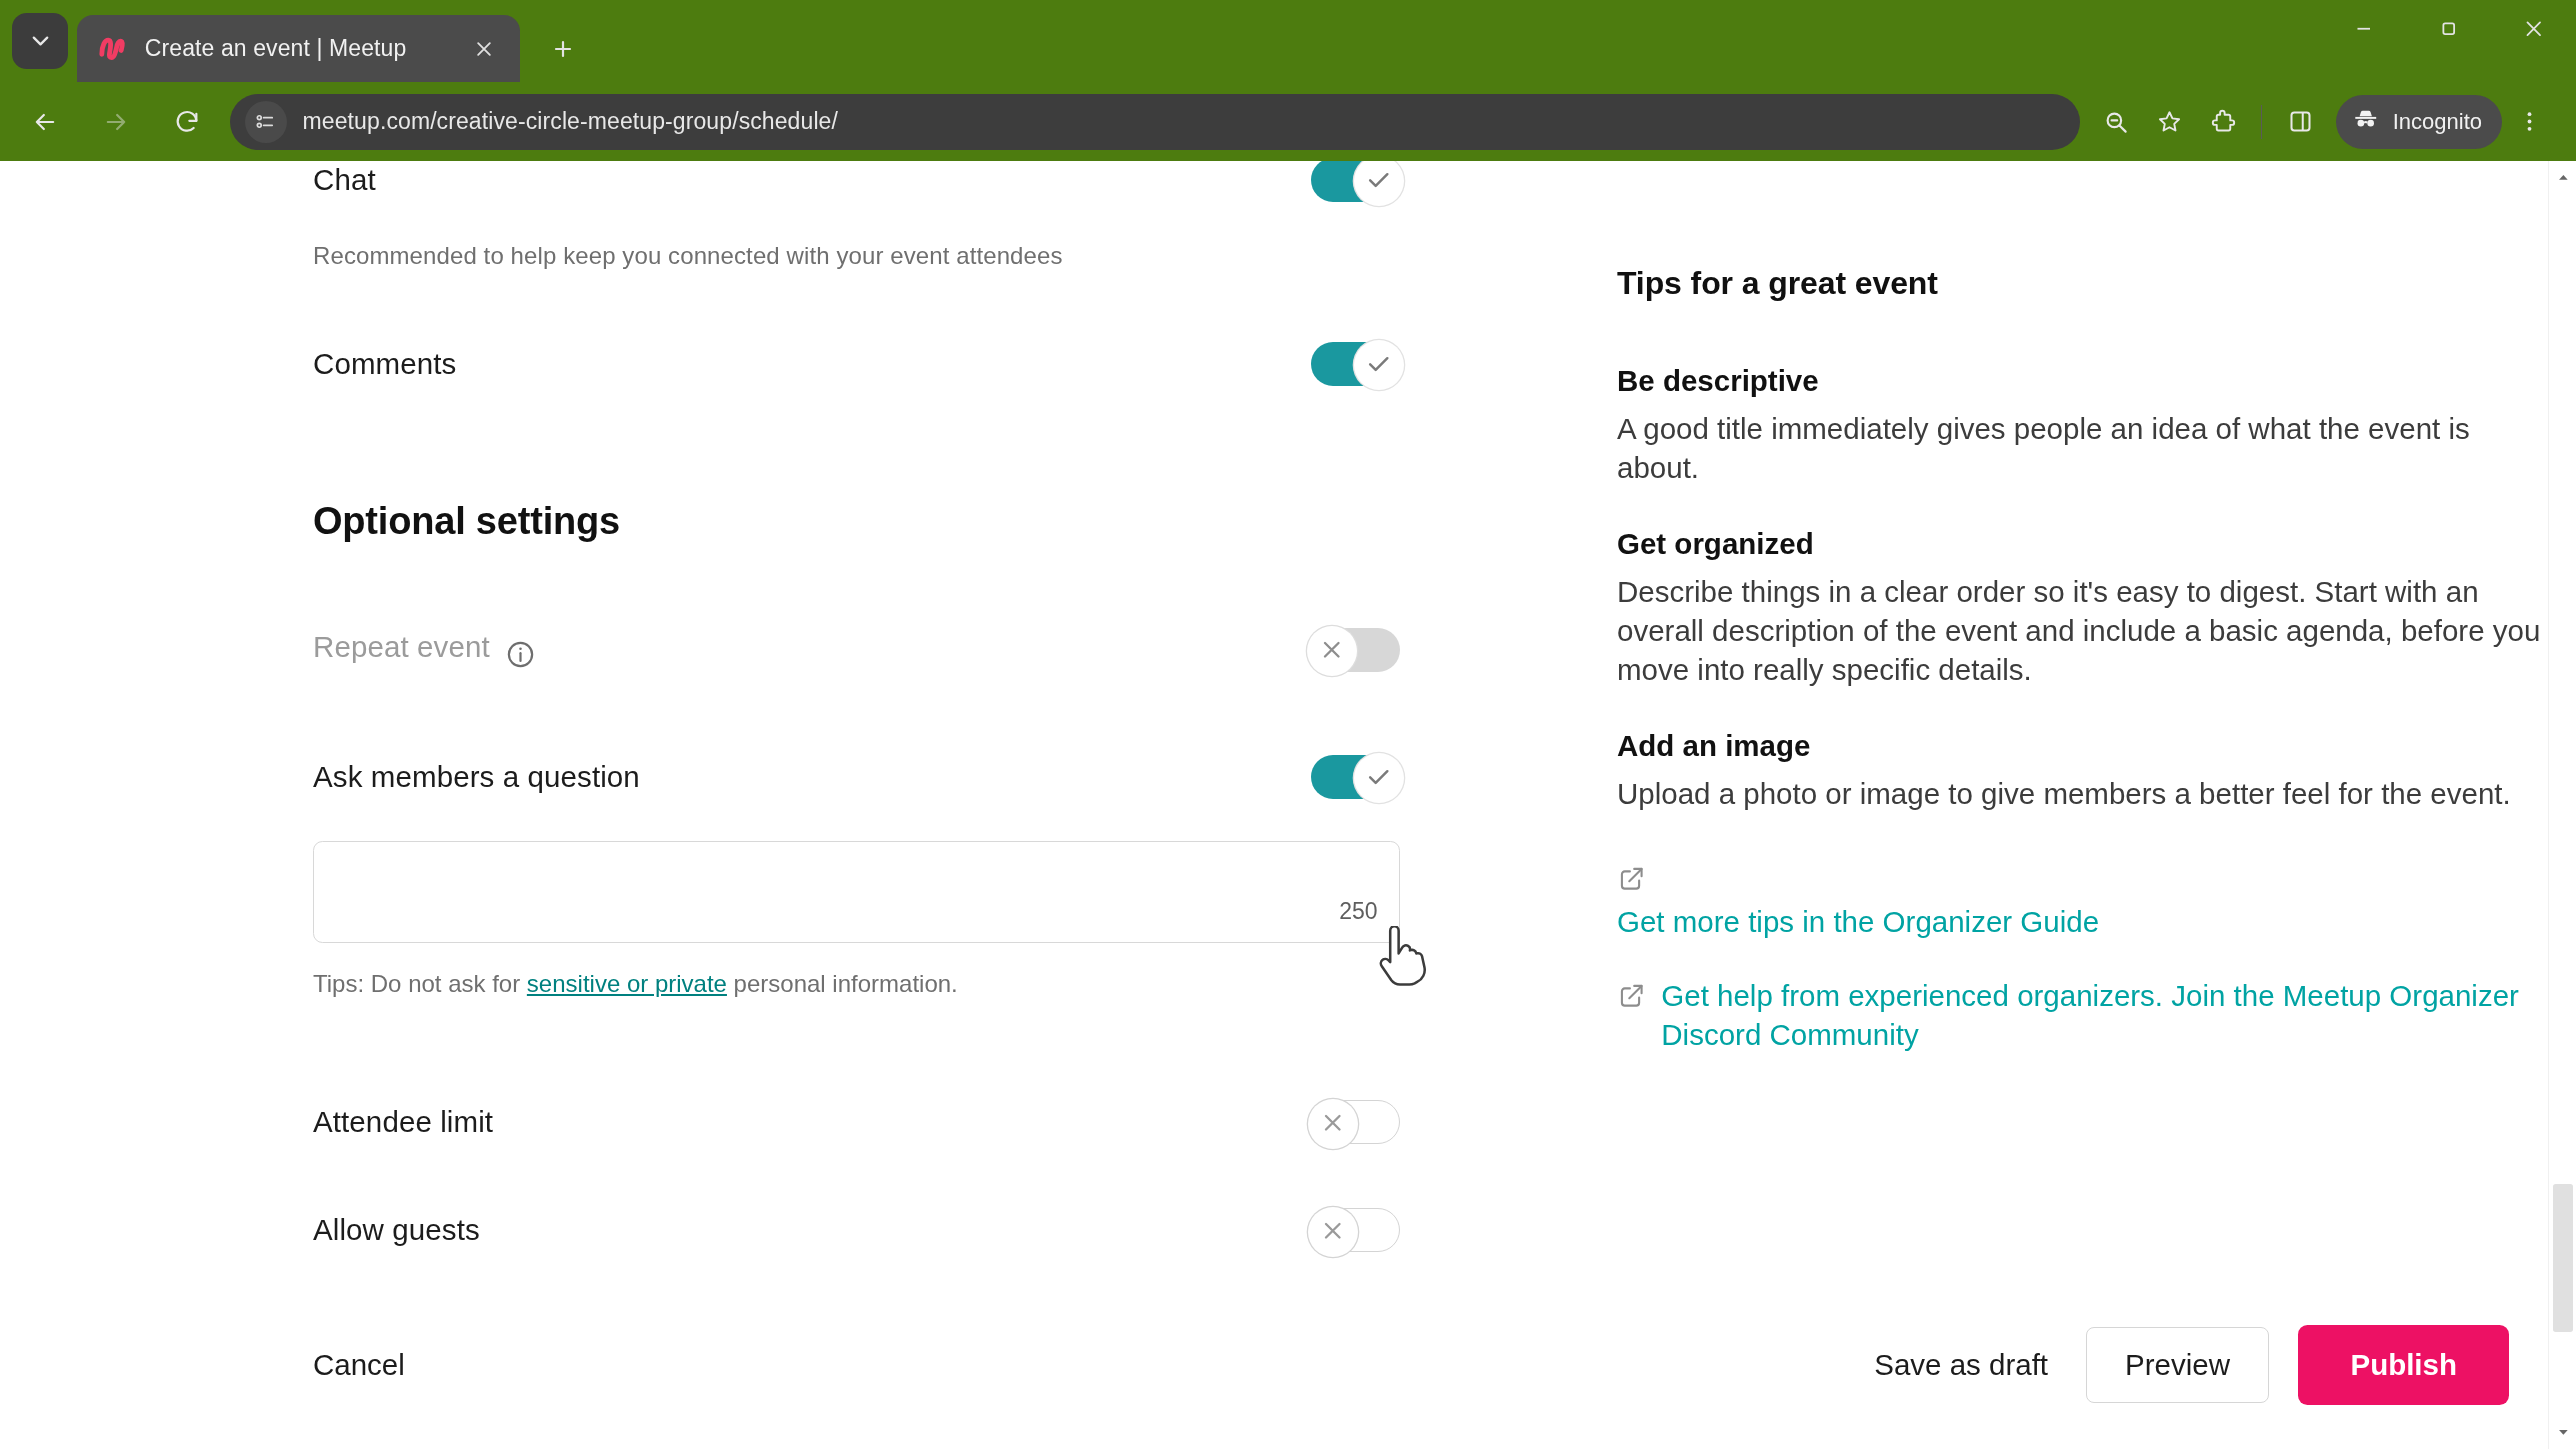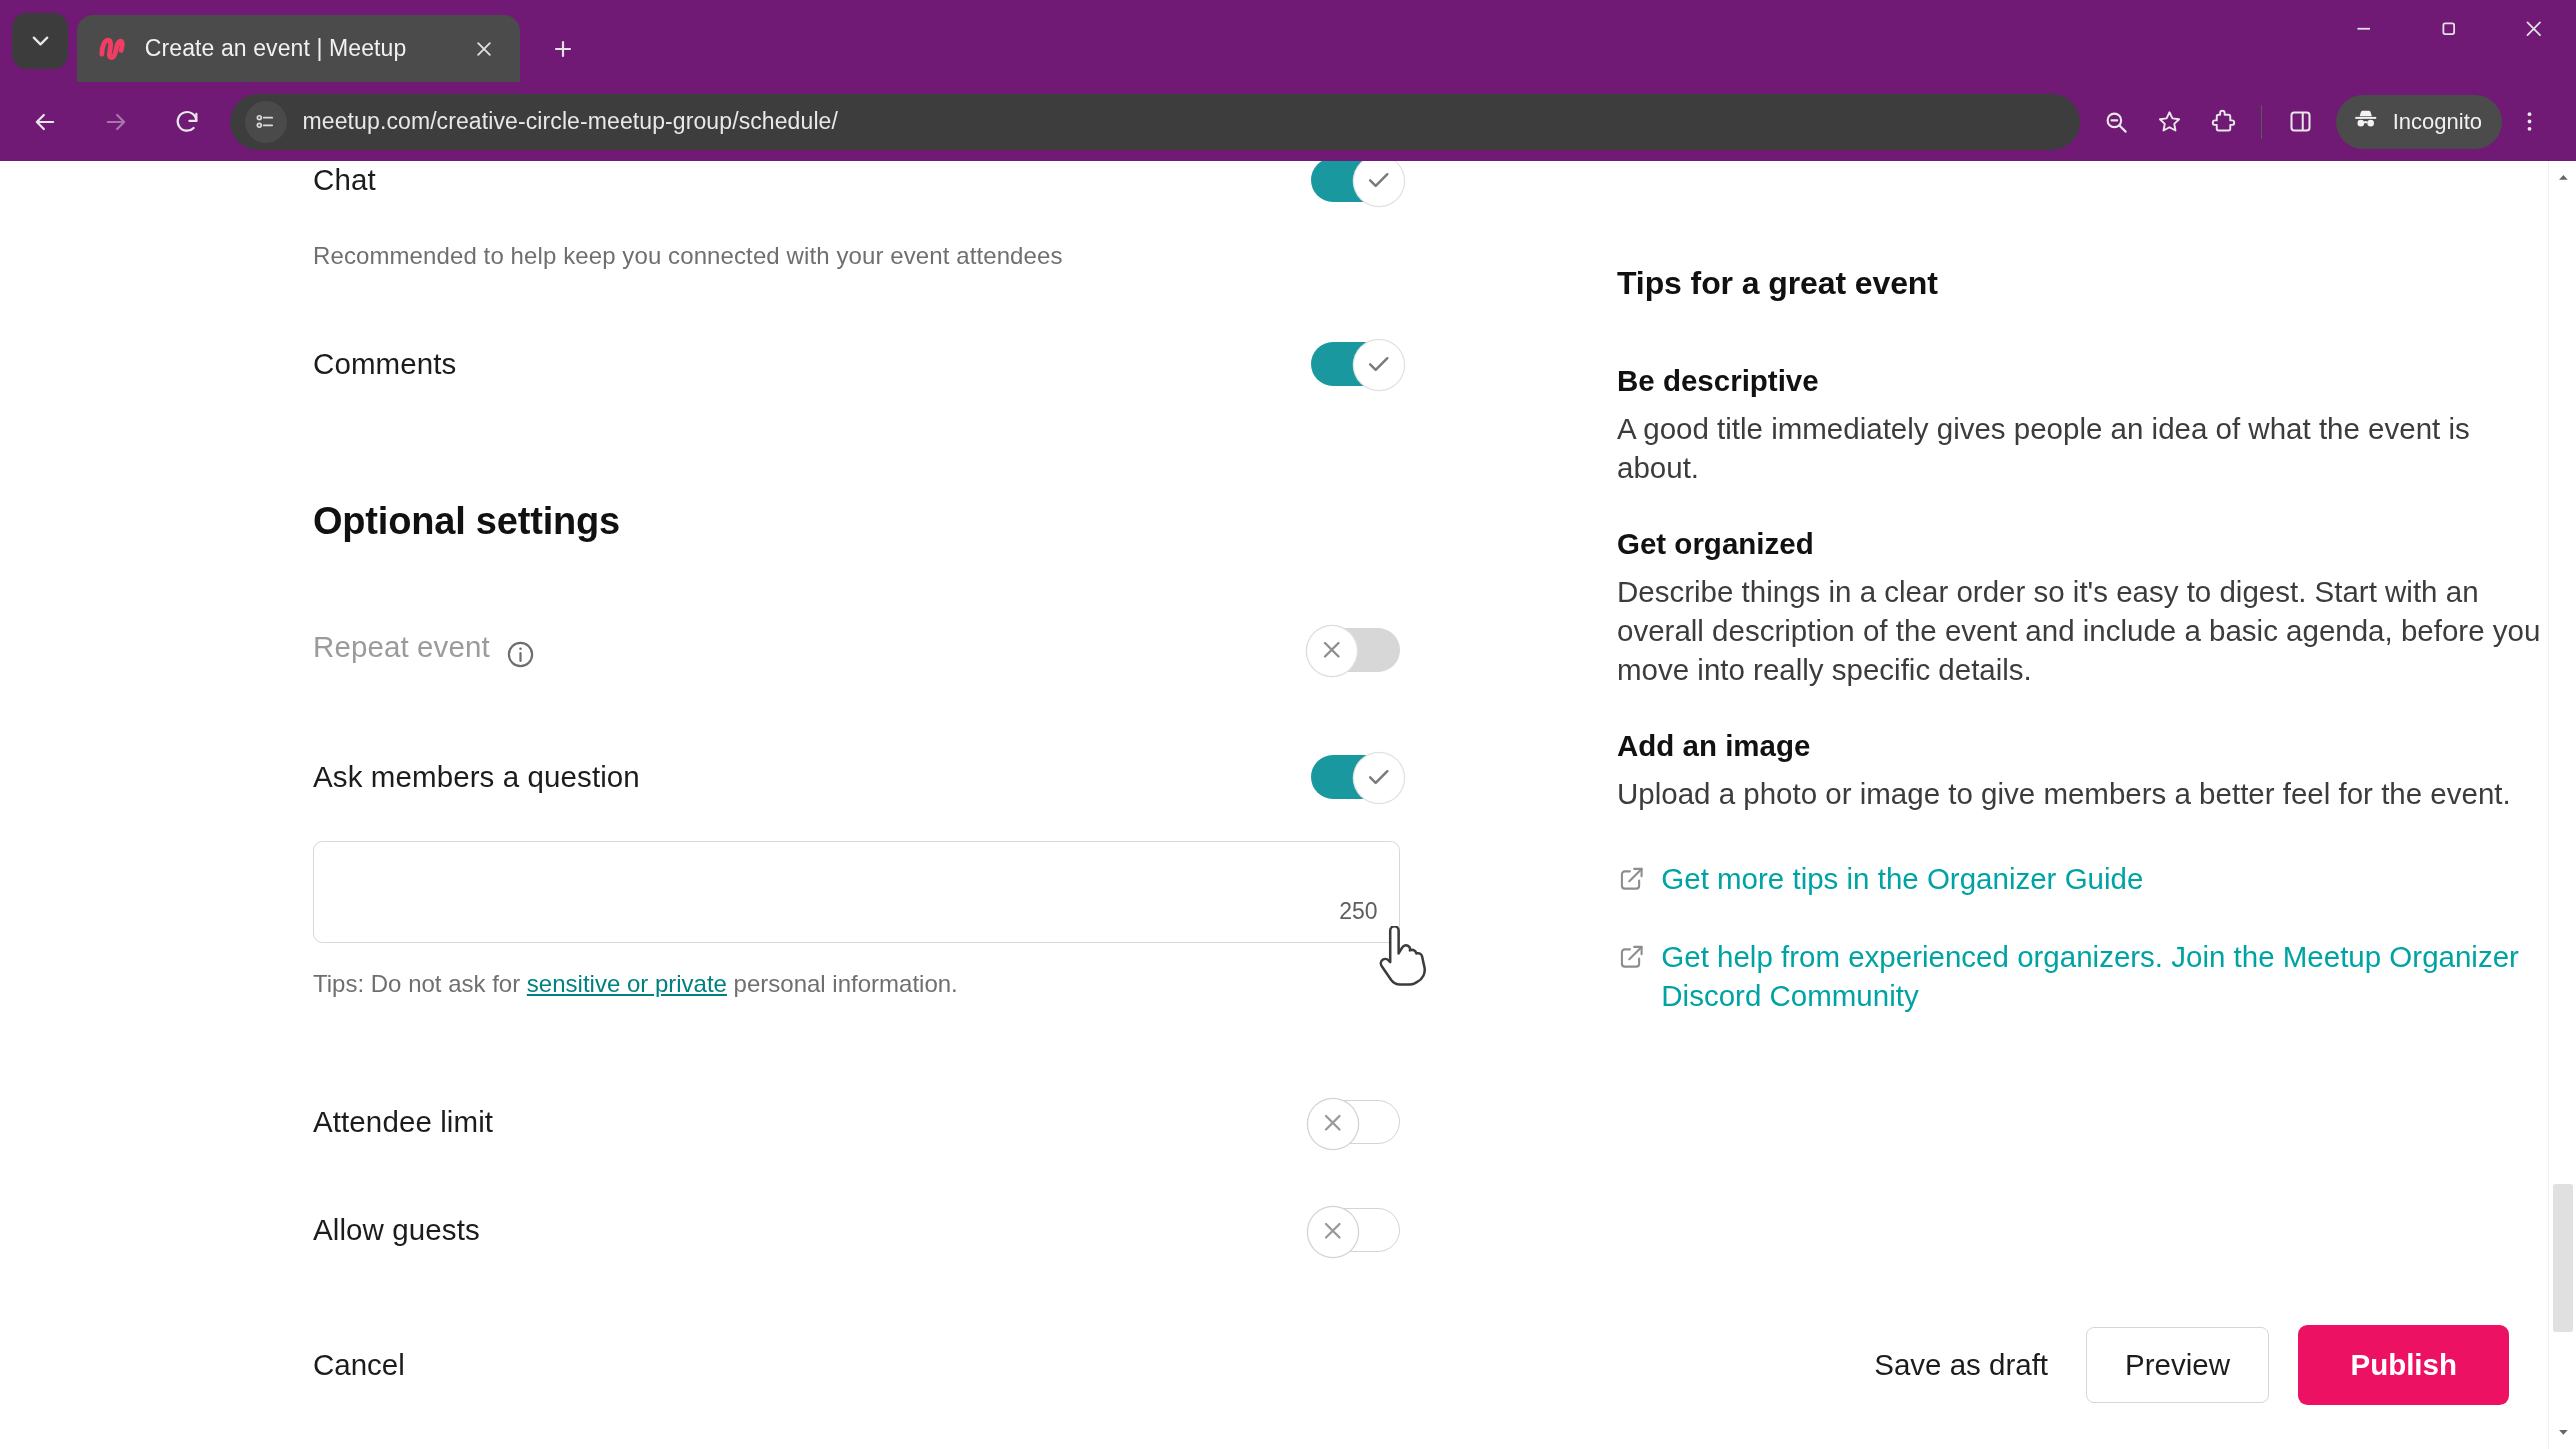--- a/index.html
+++ b/index.html
@@ -4,21 +4,21 @@
 <style>
   * { margin:0; padding:0; box-sizing:border-box; }
   html, body { width:2576px; height:1449px; overflow:hidden; }
   body {
     font-family:"Liberation Sans", sans-serif;
     background:#ffffff;
     -webkit-font-smoothing:antialiased;
   }
 
   
-  .chrome { background:#701a75; width:2576px; }
+  .chrome { background:#4d7c0f; width:2576px; }
   .tabstrip { height:82px; display:flex; align-items:flex-end; padding-left:12px; }
 
   .tab-list-btn {
     width:56px; height:56px; border-radius:14.8px; background:#3c3c3c;
     display:flex; align-items:center; justify-content:center;
     margin-bottom:12.7px; margin-right:9.4px; flex:0 0 auto;
   }
   .tab-list-btn svg { width:23px; height:23px; }
 
   .tab {
@@ -444,21 +444,21 @@
       <div style="margin-top:39px;">
         <div class="tip-h">Get organized</div>
         <div class="tip-p" style="margin-top:12px;">Describe things in a clear order so it's easy to digest. Start with an overall description of the event and include a basic agenda, before you move into really specific details.</div>
       </div>
 
       <div style="margin-top:39px;">
         <div class="tip-h">Add an image</div>
         <div class="tip-p" style="margin-top:12px;">Upload a photo or image to give members a better feel for the event.</div>
       </div>
 
-      <a class="tip-link" style="margin-top:46px;" href="#">
+      <a class="tip-link" style="margin-top:46px;flex-direction:column;" href="#">
         <span class="ext">
           <svg viewBox="0 0 24 24" fill="none" stroke="#8d8d8d" stroke-width="1.7" stroke-linecap="round" stroke-linejoin="round">
             <path d="M18 13.5v4.2A2.3 2.3 0 0 1 15.7 20H6.3A2.3 2.3 0 0 1 4 17.7V8.3A2.3 2.3 0 0 1 6.3 6h4.2"></path>
             <path d="M14 4h6v6"></path>
               <path d="M10 14L20 4"></path>
             </svg>
         </span>
         <span>Get more tips in the Organizer Guide</span>
       </a>
 

